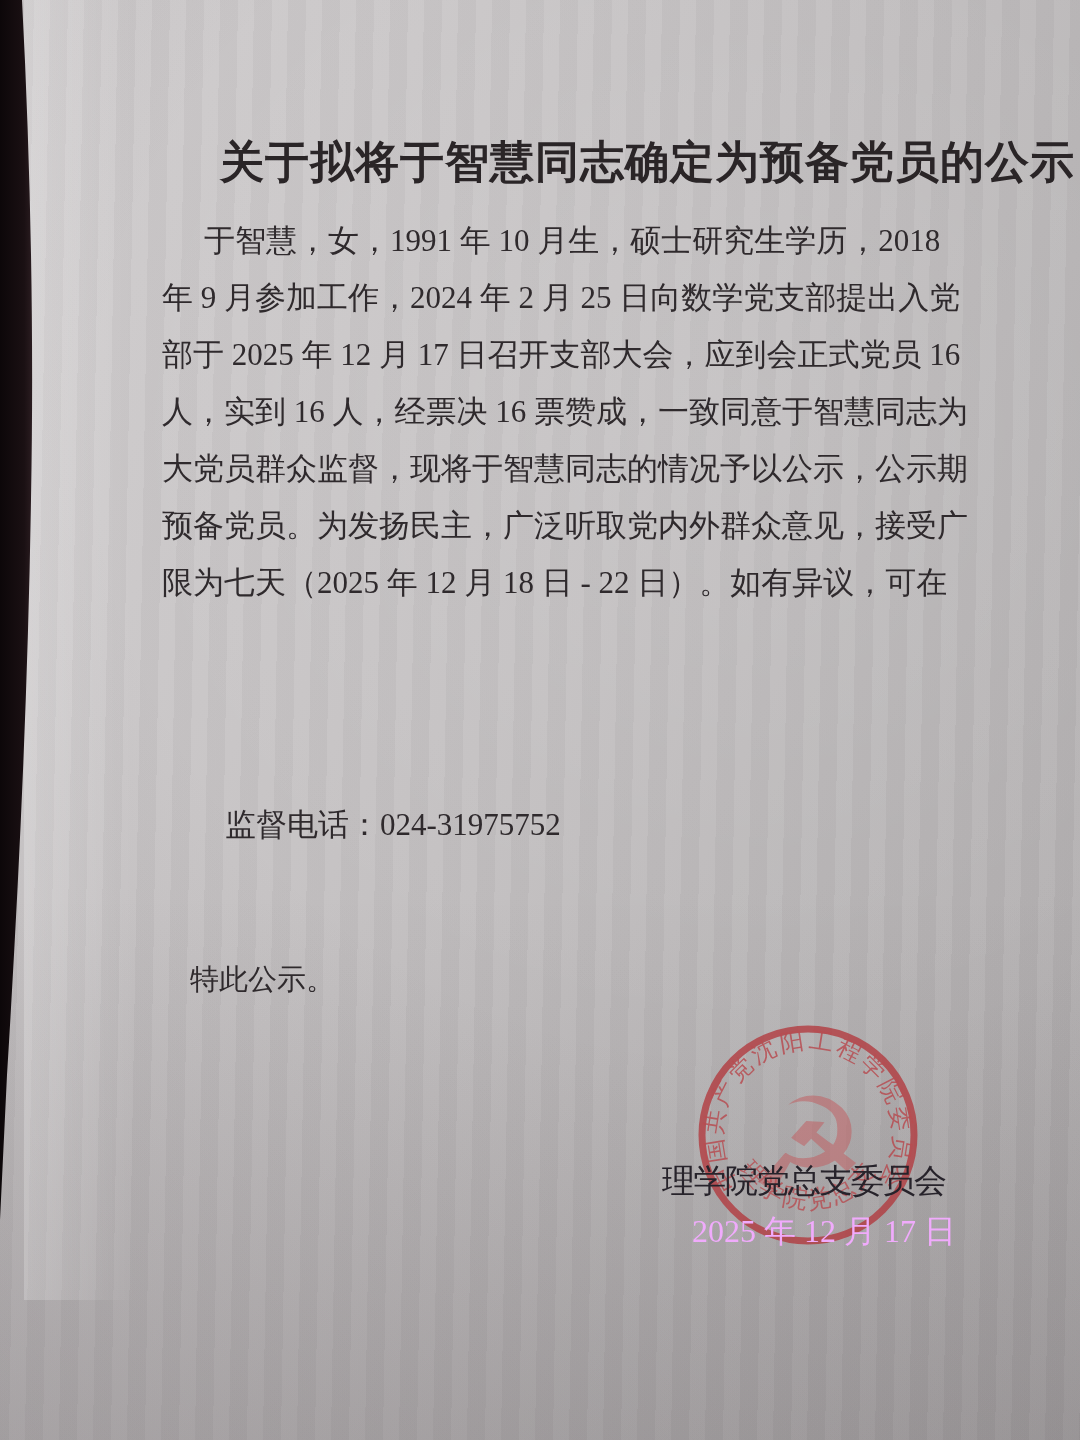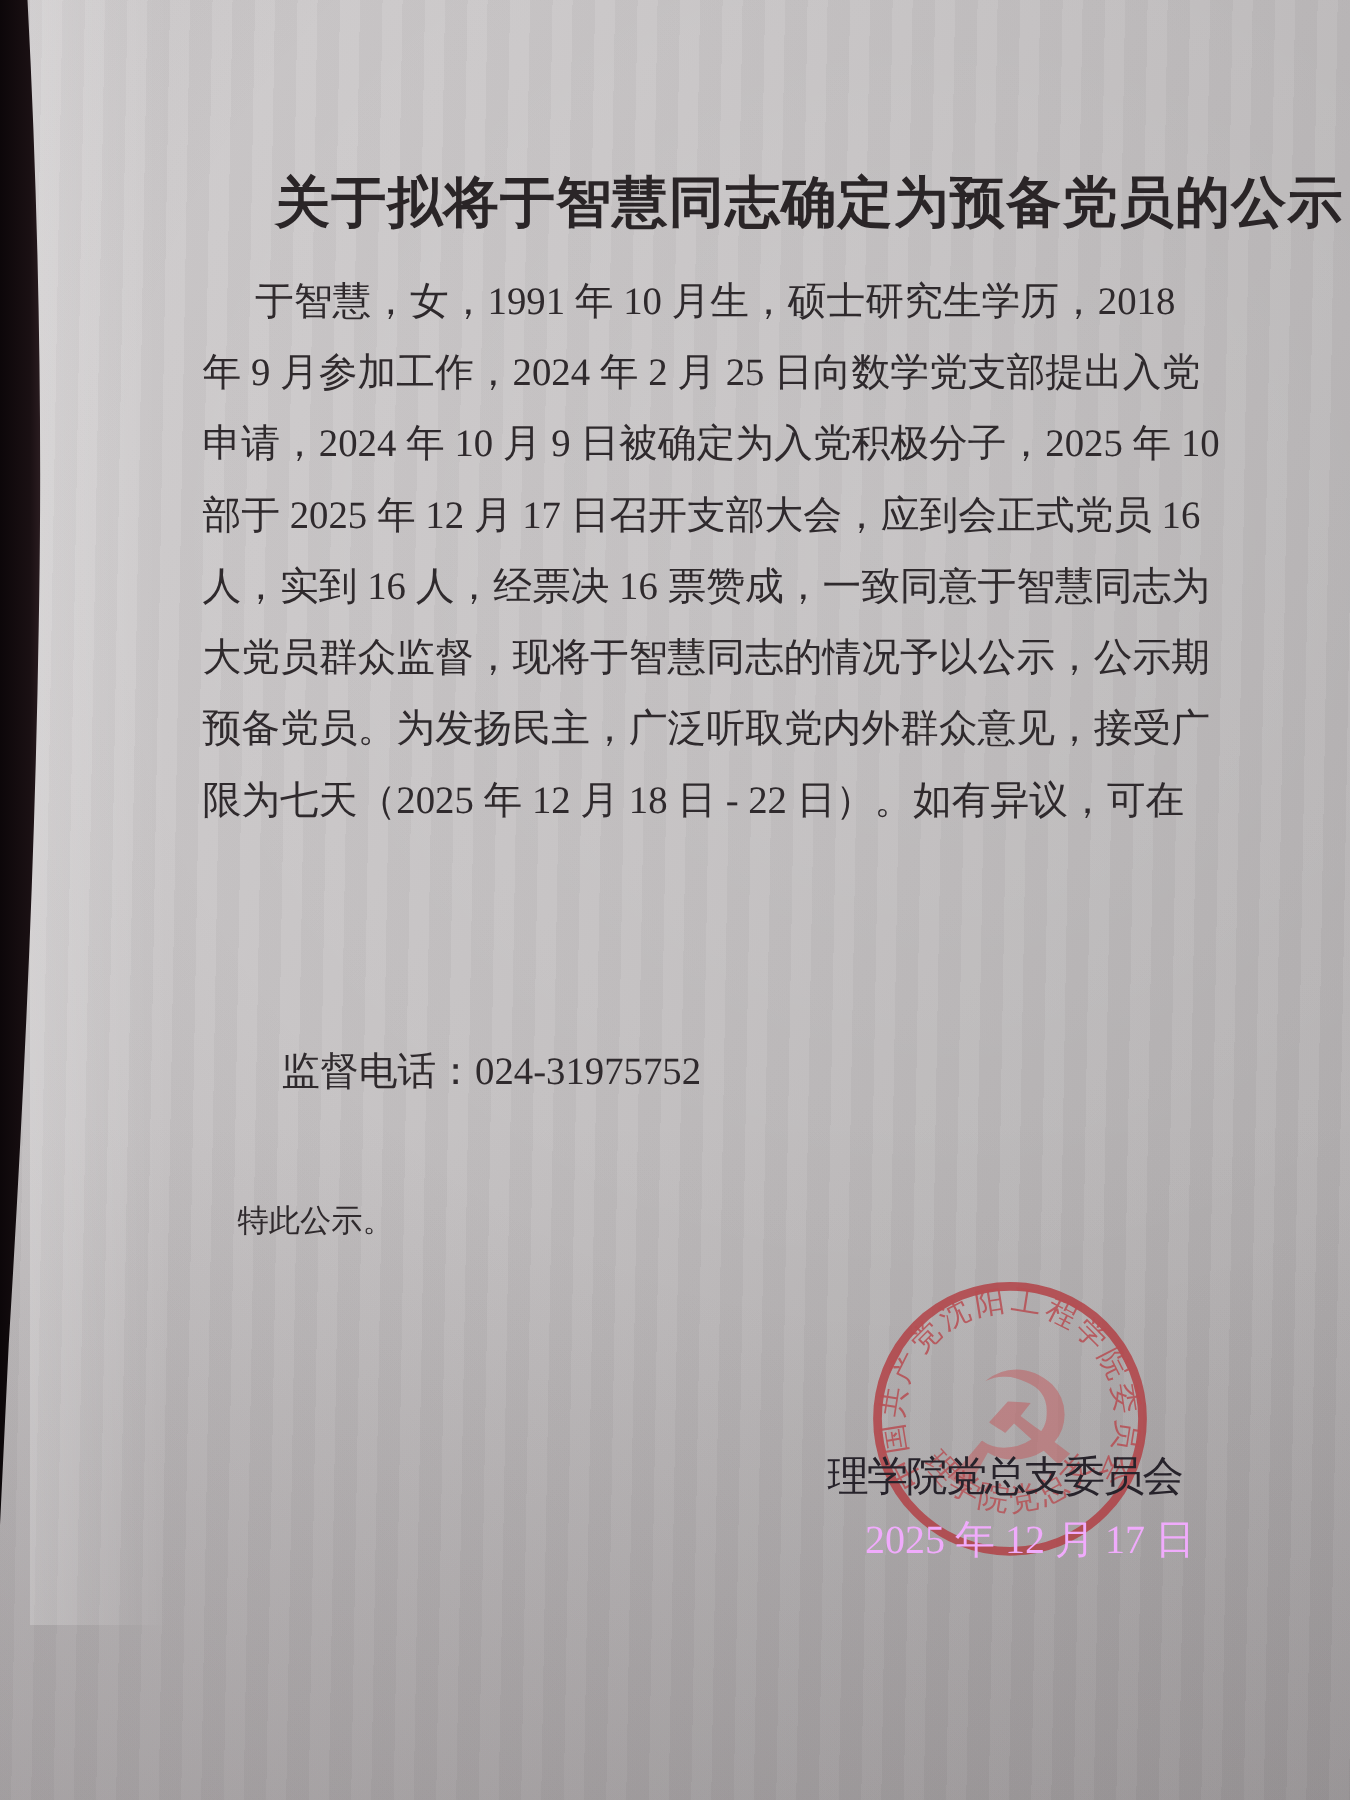--- a/index.html
+++ b/index.html
@@ -39,25 +39,25 @@
     color:#2a2527;white-space:nowrap;
   }
   .body-text{
     position:absolute;top:212px;left:162px;width:805px;
     font-size:31px;line-height:57px;color:#2f2a2d;
   }
   .body-text .line{white-space:nowrap;}
   .body-text .line.first{text-indent:42px;}
   .phone-line{
     position:absolute;top:804px;left:225px;
-    font-size:31px;color:#2f2a2d;white-space:nowrap;margin-top:32px;
+    font-size:31px;color:#2f2a2d;white-space:nowrap;
   }
   .closing-line{
     position:absolute;top:960px;left:190px;
-    font-size:25px;color:#2f2a2d;white-space:nowrap;
+    font-size:29px;color:#2f2a2d;white-space:nowrap;
   }
   .signature-line{
     position:absolute;top:1119px;left:662px;z-index:6;
     font-size:33px;letter-spacing:-1.5px;color:#27232b;white-space:nowrap;margin-top:40px;
   }
   .date-line{
     position:absolute;top:1210px;left:692px;z-index:6;
     font-size:32px;color:#f0abfc;white-space:nowrap;
   }
   
@@ -91,21 +91,20 @@
     </defs>
     <path d="M0 0 L22 0 C31 170 34 340 31 500 C28 690 19 880 7 1075 L0 1220 Z" fill="url(#wg)"></path>
   </svg>
 </div>
 
 <div class="doc-title">关于拟将于智慧同志确定为预备党员的公示</div>
 
 <div class="body-text">
   <div class="line first">于智慧，女，1991 年 10 月生，硕士研究生学历，2018</div>
   <div class="line">年 9 月参加工作，2024 年 2 月 25 日向数学党支部提出入党</div>
-  <div class="line">申请，2024 年 10 月 9 日被确定为入党积极分子，2025 年 10</div>
   <div class="line">部于 2025 年 12 月 17 日召开支部大会，应到会正式党员 16</div>
   <div class="line">人，实到 16 人，经票决 16 票赞成，一致同意于智慧同志为</div>
   <div class="line">大党员群众监督，现将于智慧同志的情况予以公示，公示期</div>
   <div class="line">预备党员。为发扬民主，广泛听取党内外群众意见，接受广</div>
   <div class="line">限为七天（2025 年 12 月 18 日 - 22 日）。如有异议，可在</div>
 </div>
 
 <div class="phone-line">监督电话：024-31975752</div>
 
 <div class="closing-line">特此公示。</div>

